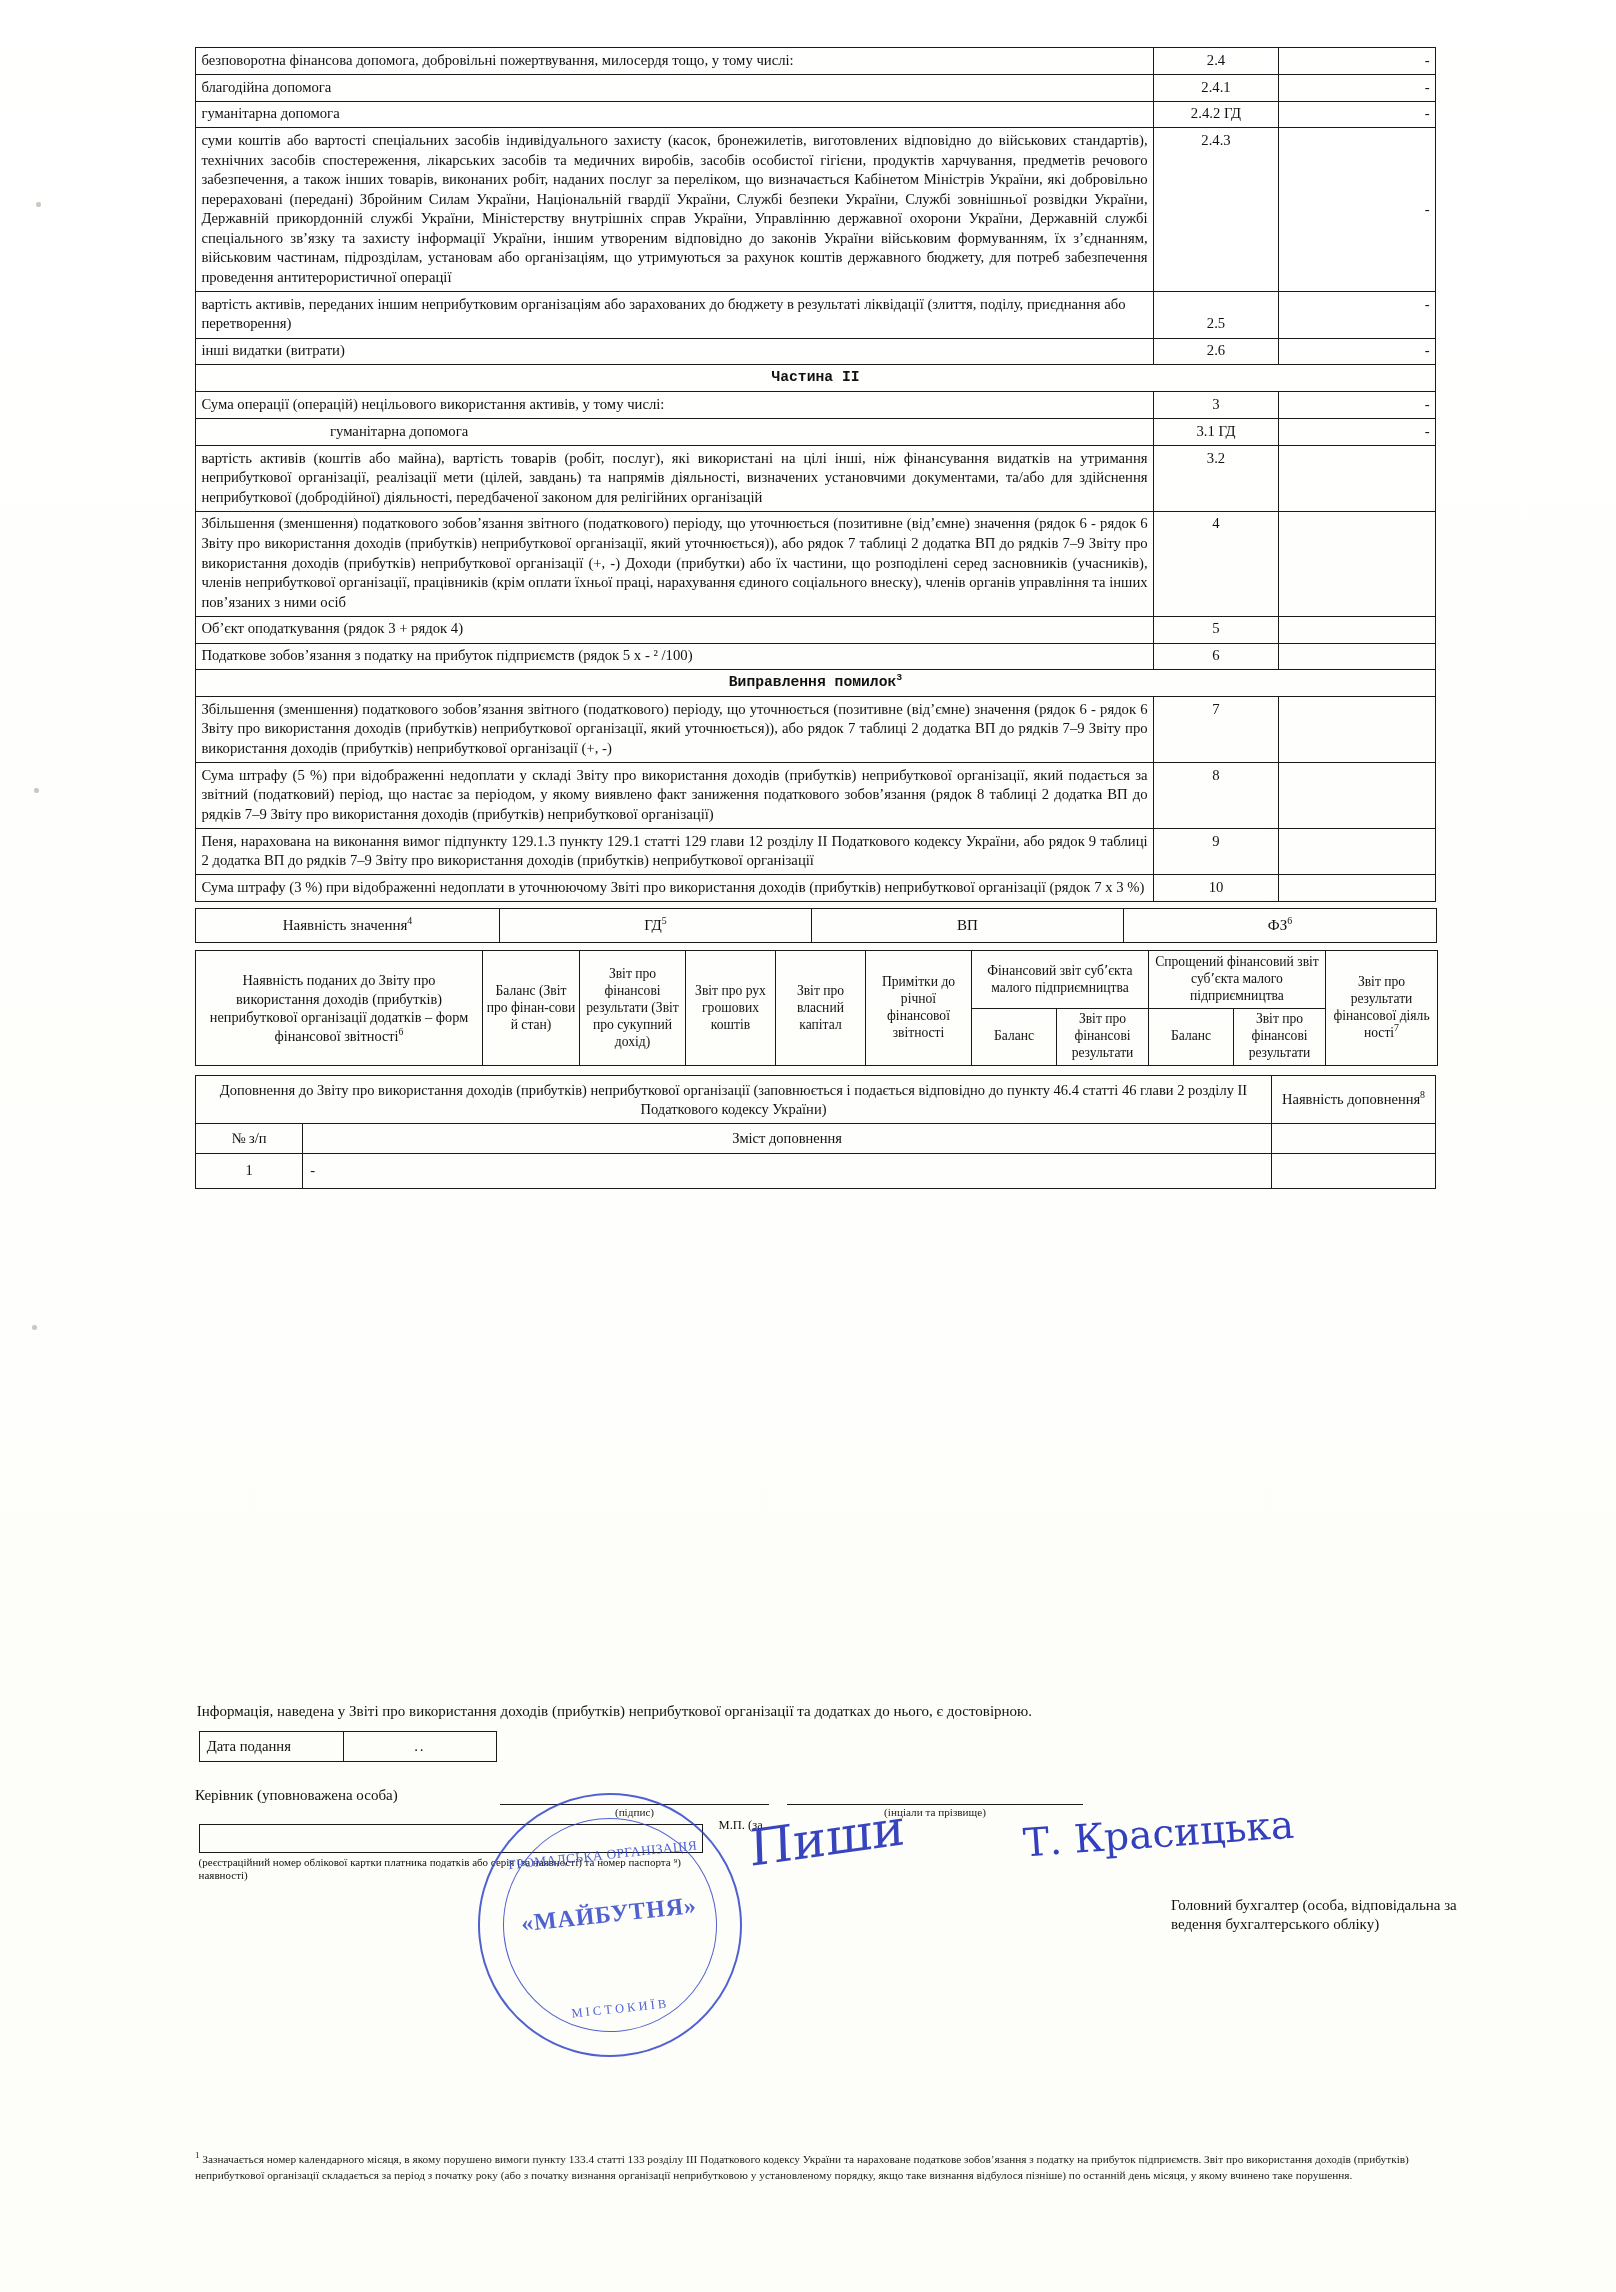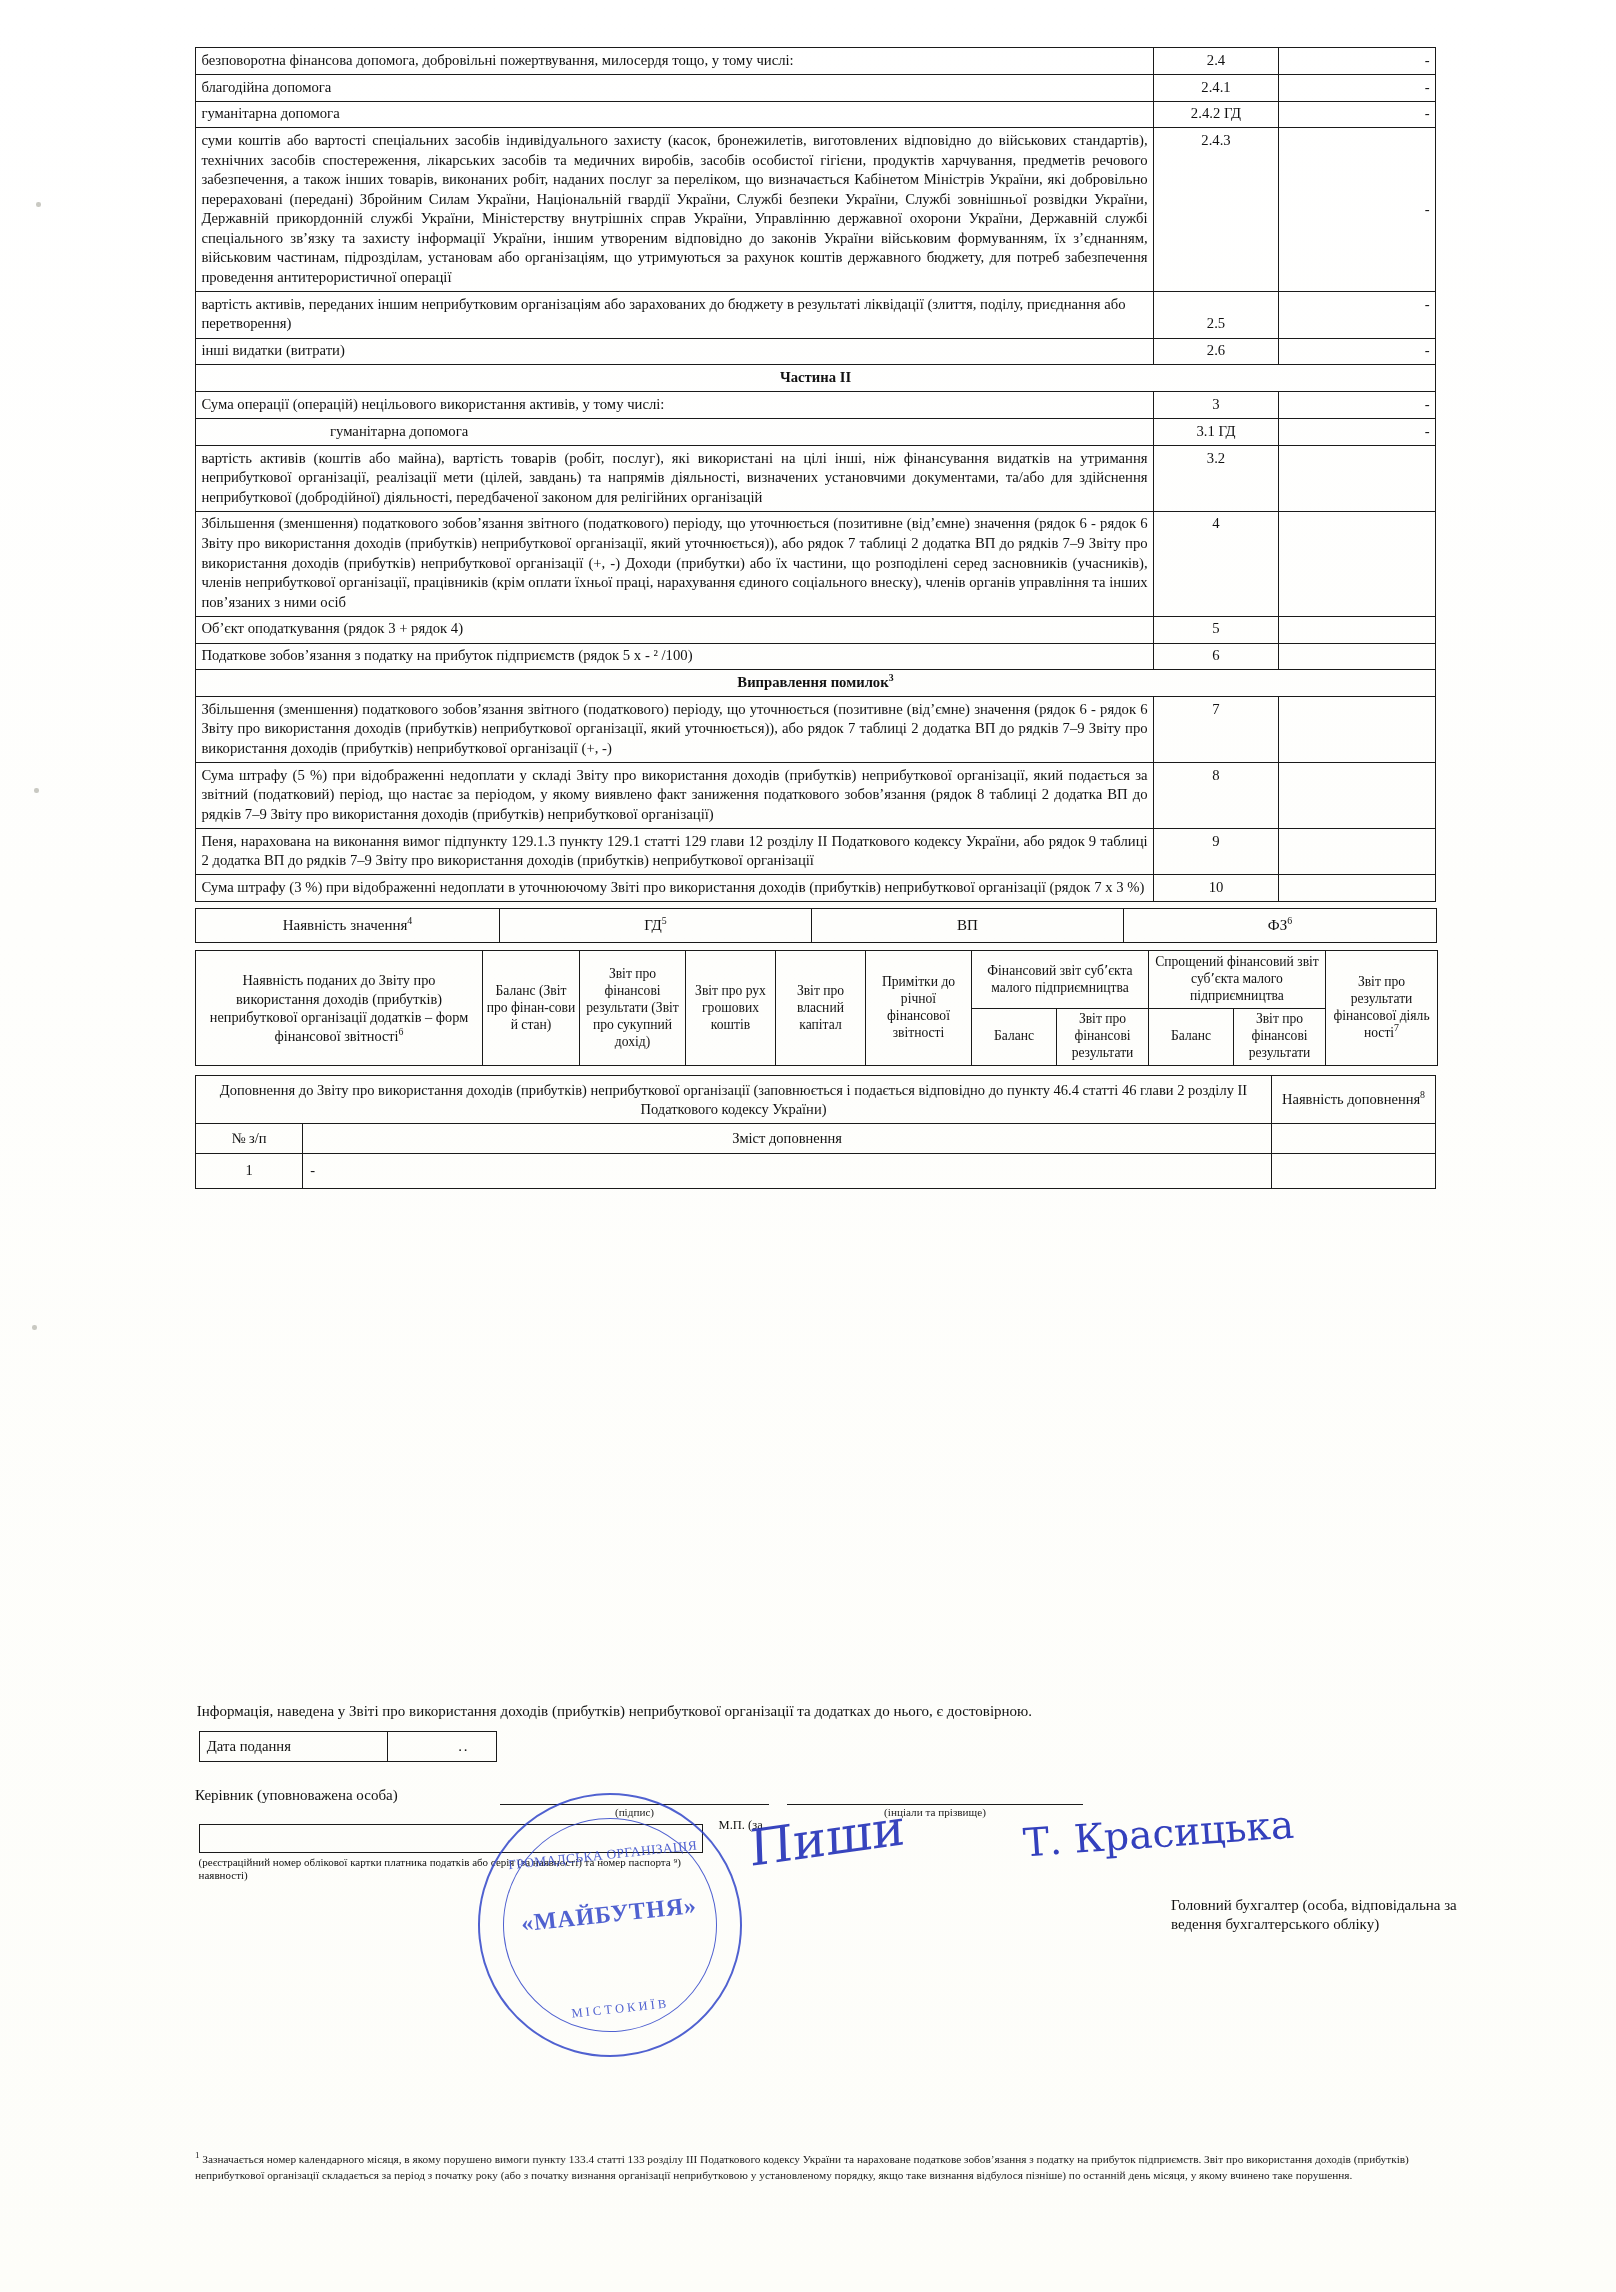--- a/index.html
+++ b/index.html
@@ -56,20 +56,21 @@
     text-align: right;
     vertical-align: bottom;
     padding-right: 9px;
     font-size: 15px;
   }
   td.center-head {
     text-align: center;
     font-weight: 700;
     vertical-align: middle;
     padding: 1.8px 5.4px 3.6px;
+    font-family: Liberation Mono, monospace;
   }
   .indent-1 { padding-left: 134px !important; }
   .mid { vertical-align: middle; }
   sup {
     font-size: 9.9px;
     vertical-align: super;
     line-height: 0;
   }
   
   table.attach {
@@ -130,21 +131,20 @@
     font-size: 14.7px;
   }
   .info-line { margin: 0 0 10.7px 1.8px; font-size: 15px; }
   .date-row {
     display: flex;
     align-items: stretch;
     width: 296px;
     border: 1.3px solid #1a1a1a;
     height: 29px;
     margin-left: 3.6px;
-    gap: 44px;
   }
   .date-row .lbl {
     flex: 0 0 136px;
     display: flex; align-items: center;
     padding-left: 7.2px;
     font-size: 14.7px;
   }
   .date-row .vsep { width: 1.3px; background: #1a1a1a; }
   .date-row .val {
     flex: 1;

